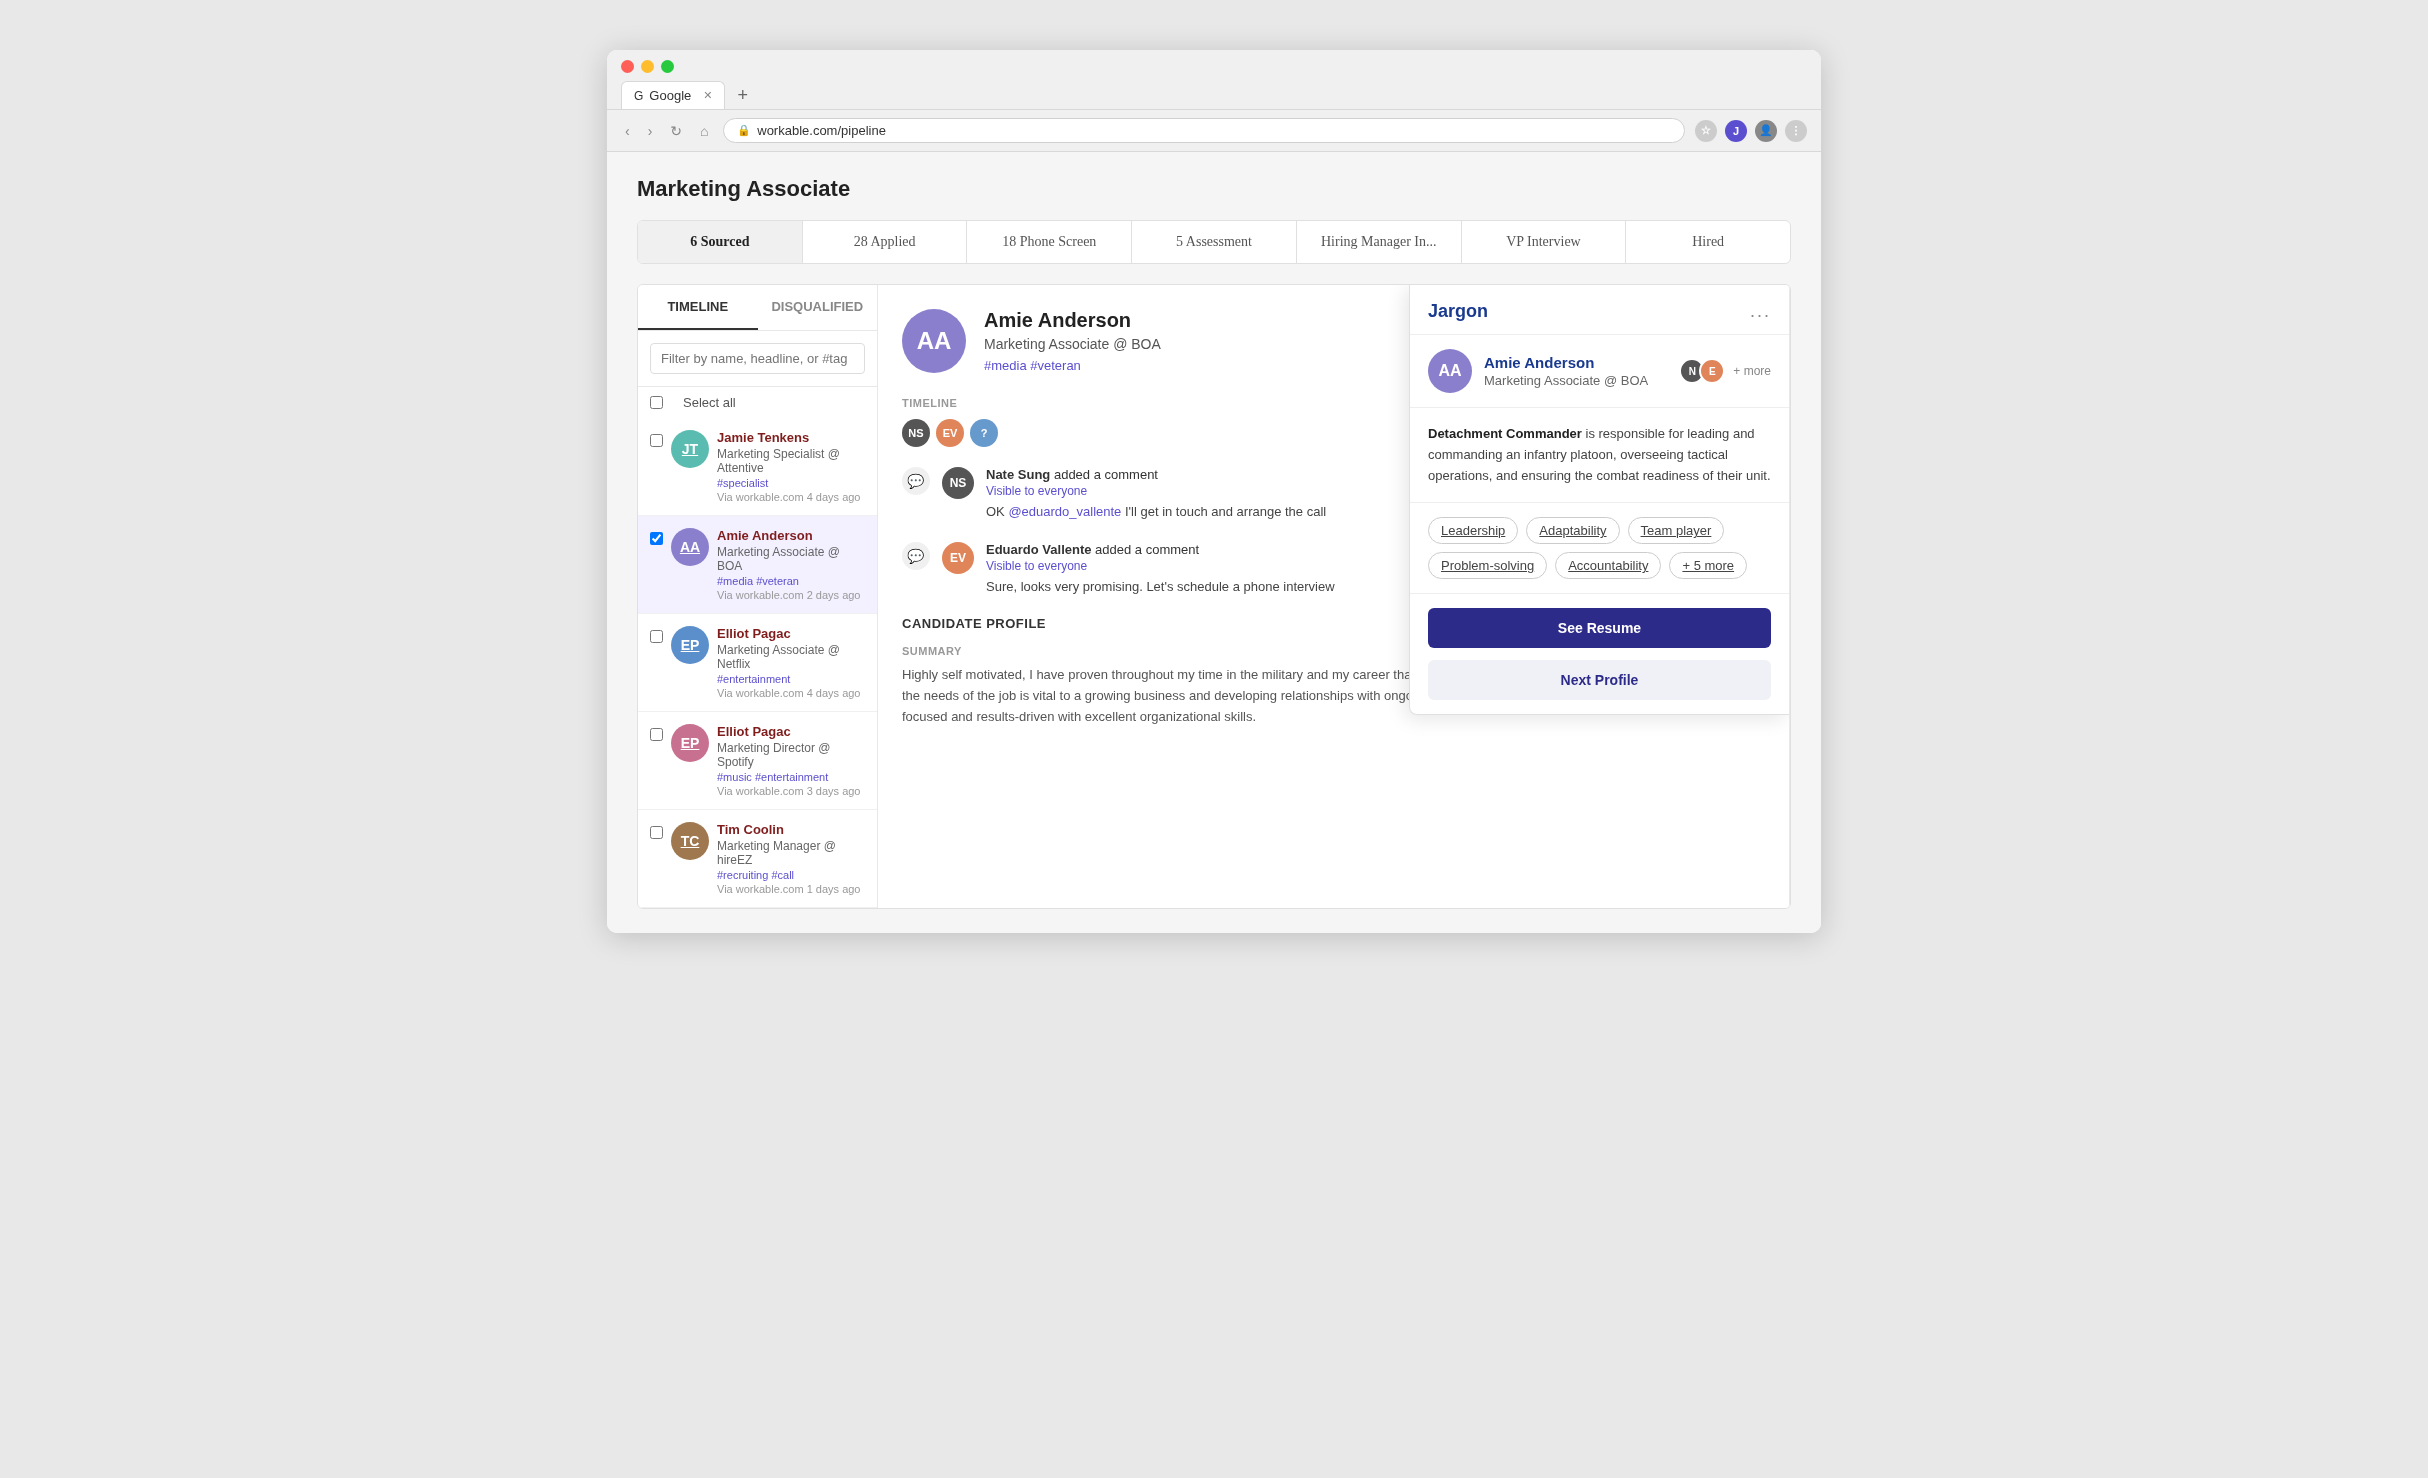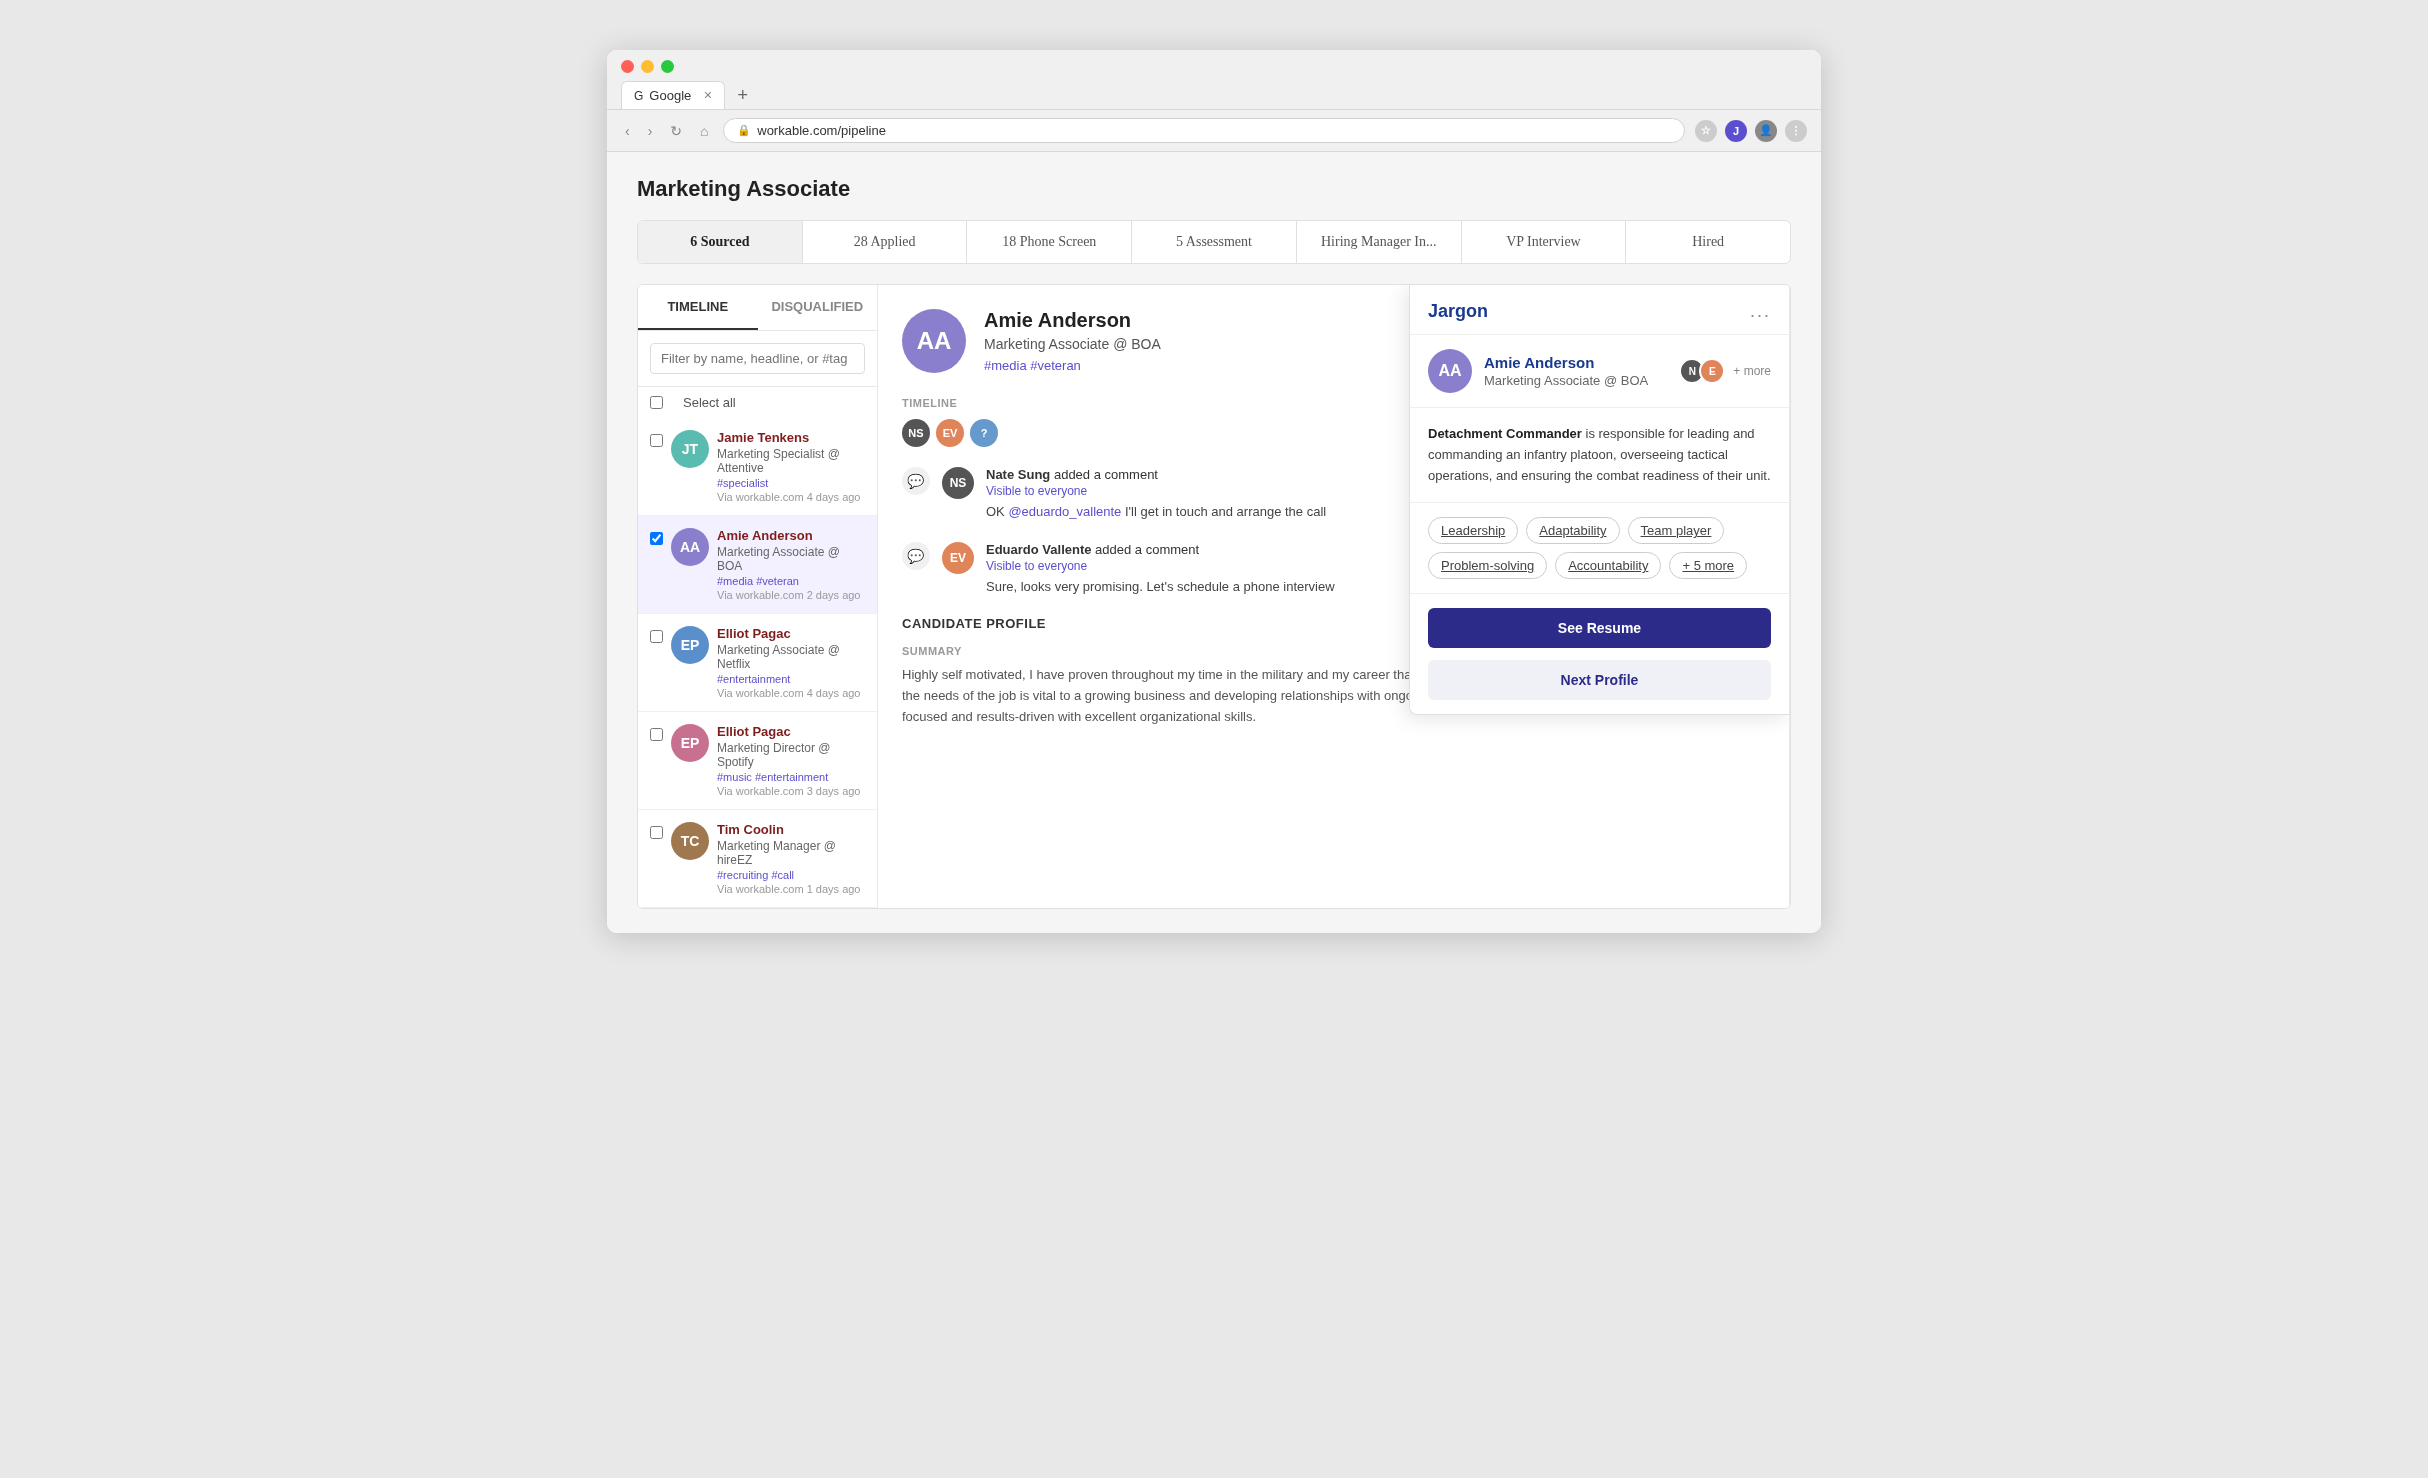--- a/index.html
+++ b/index.html
@@ -184,20 +184,21 @@
       border-radius: 50%;
       flex-shrink: 0;
       overflow: hidden;
       background: #ccc;
       display: flex;
       align-items: center;
       justify-content: center;
       font-size: 14px;
       font-weight: bold;
       color: #fff;
+      text-decoration: underline;
     }
     .candidate-info { flex: 1; min-width: 0; }
     .candidate-name { font-size: 13px; font-weight: 600; color: #7f1d1d; margin-bottom: 2px; }
     .candidate-role { font-size: 12px; color: #666; margin-bottom: 2px; }
     .candidate-tags { font-size: 11px; color: #5b4fcf; margin-bottom: 2px; }
     .candidate-source { font-size: 11px; color: #999; }
 
     
     .center-panel {
       flex: 1;

